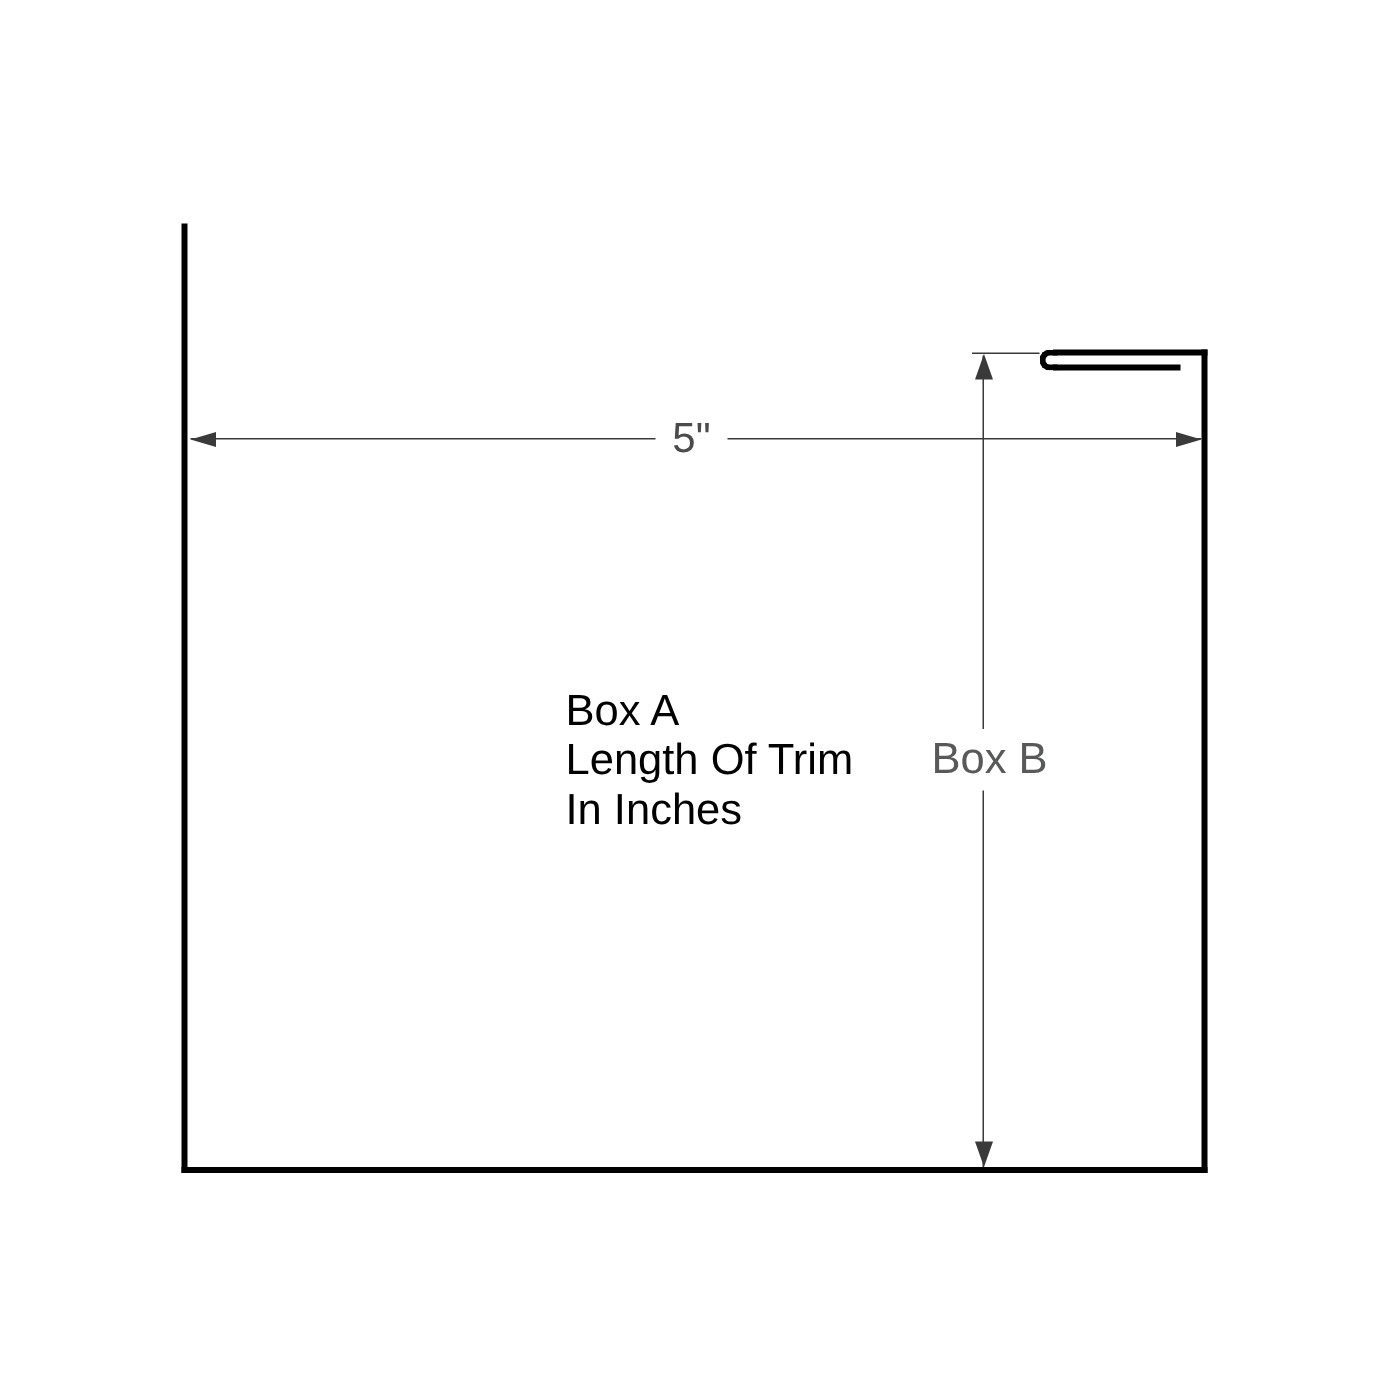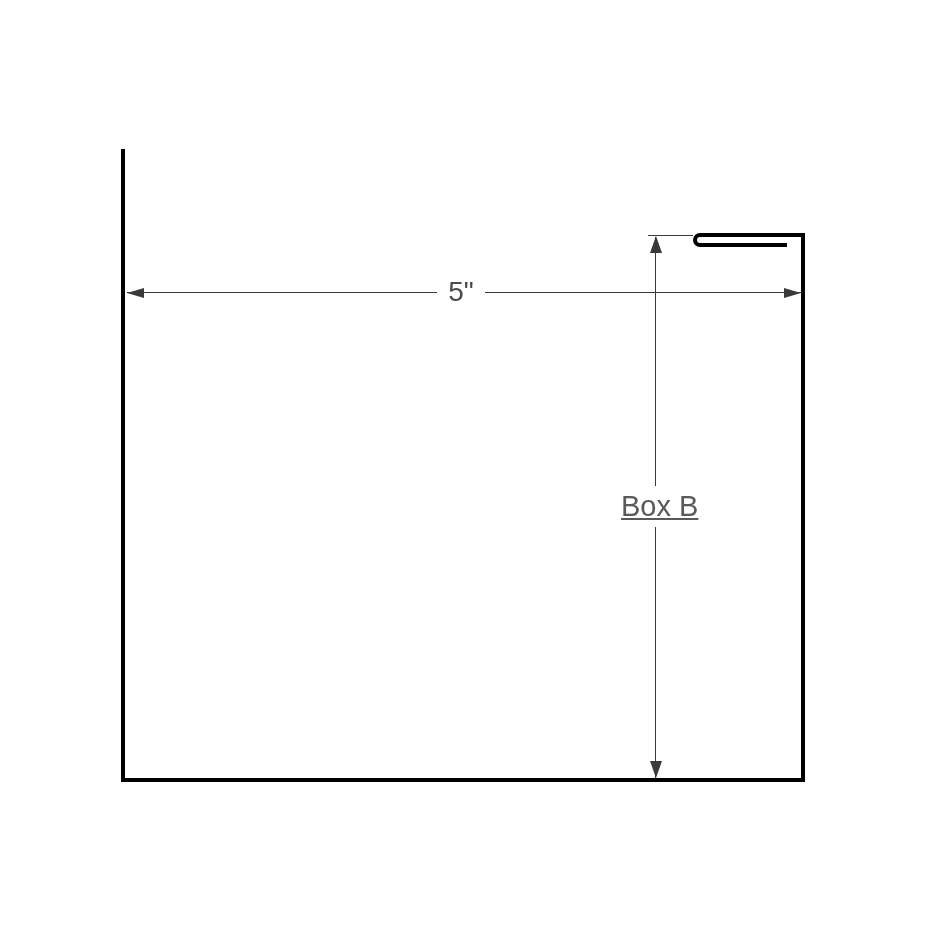--- a/index.html
+++ b/index.html
@@ -93,21 +93,20 @@
     font-size: 29px;
     line-height: 33px;
     color: #000000;
   }
   .box-b-label {
     left: 620px; top: 490px;
     font-size: 29px;
     color: #58595b;
     background: #ffffff;
     padding: 0 1px;
-    text-decoration: underline;
   }
 </style>
 </head>
 <body>
 
 <div class="canvas">
 
   <div class="stroke profile-left"></div>
   <div class="stroke profile-bottom"></div>
   <div class="stroke profile-right"></div>
@@ -121,14 +120,19 @@
   <div class="arrow arrow-right"></div>
   <div class="label dim-label">5"</div>
 
   <div class="dim ext-line"></div>
   <div class="dim vdim-top"></div>
   <div class="dim vdim-bottom"></div>
   <div class="arrow arrow-up"></div>
   <div class="arrow arrow-down"></div>
   <div class="label box-b-label">Box B</div>
 
+  <div class="label box-a-text">
+    <div>Box A</div>
+    <div>Length Of Trim</div>
+    <div>In Inches</div>
+  </div>
 
 </div>
 
 </body></html>

